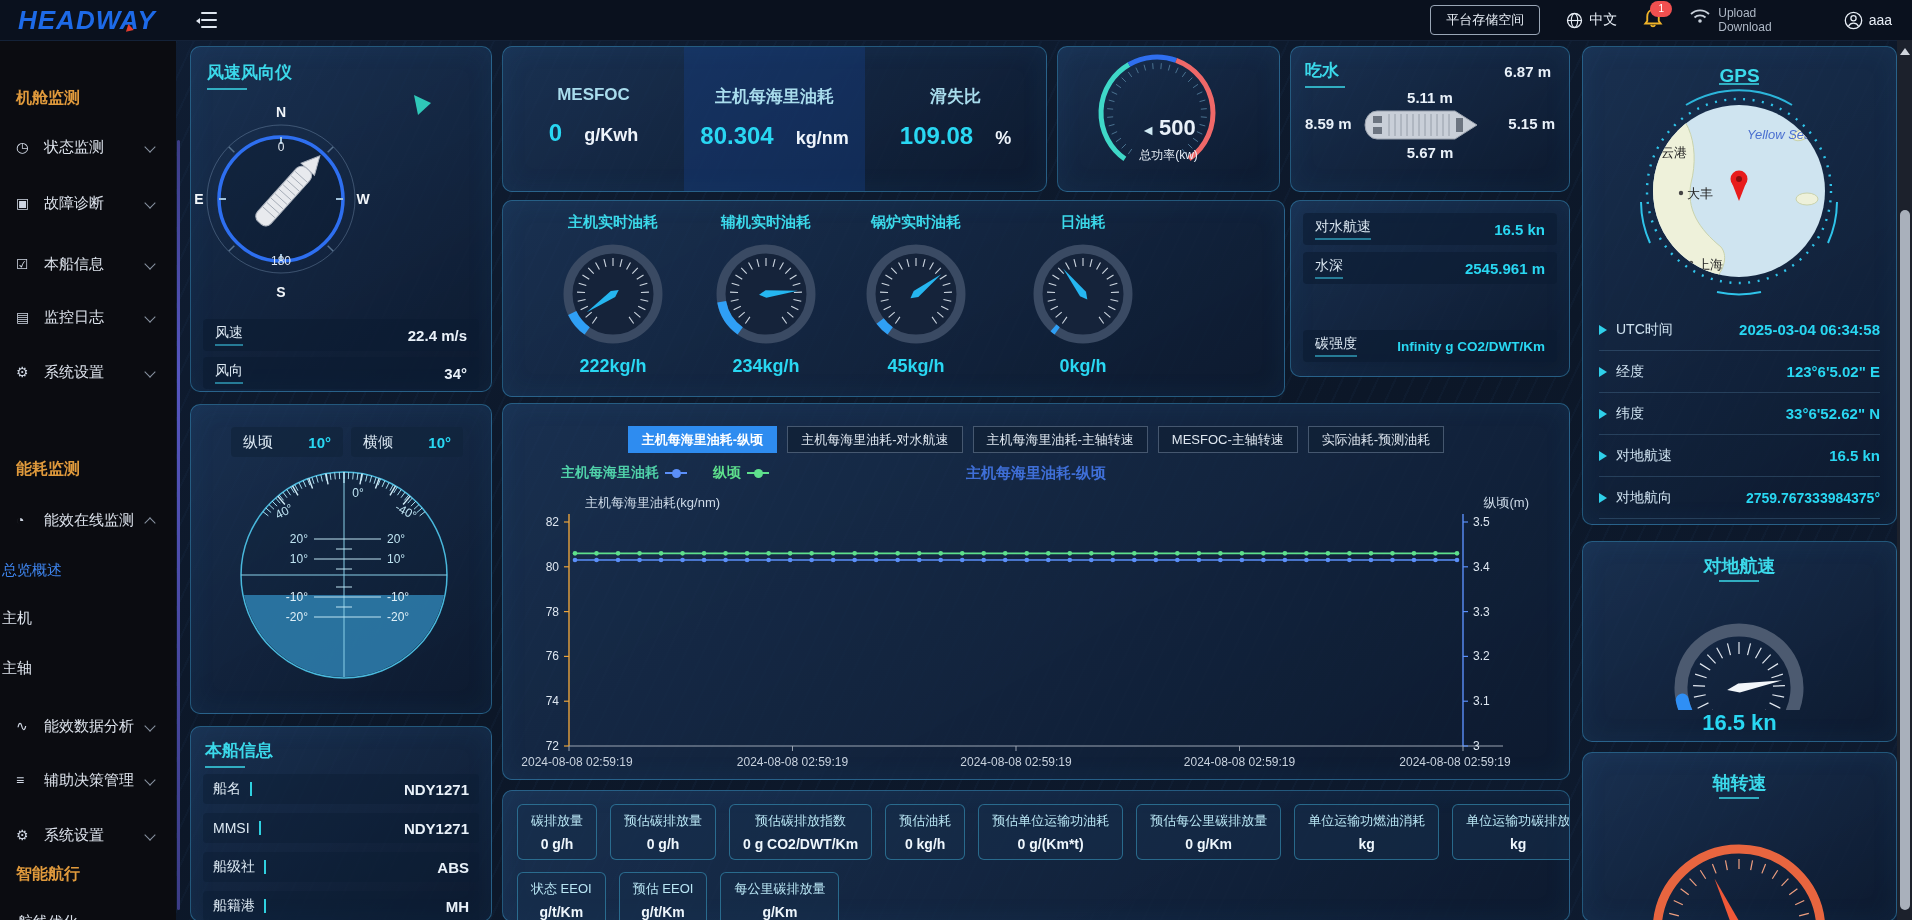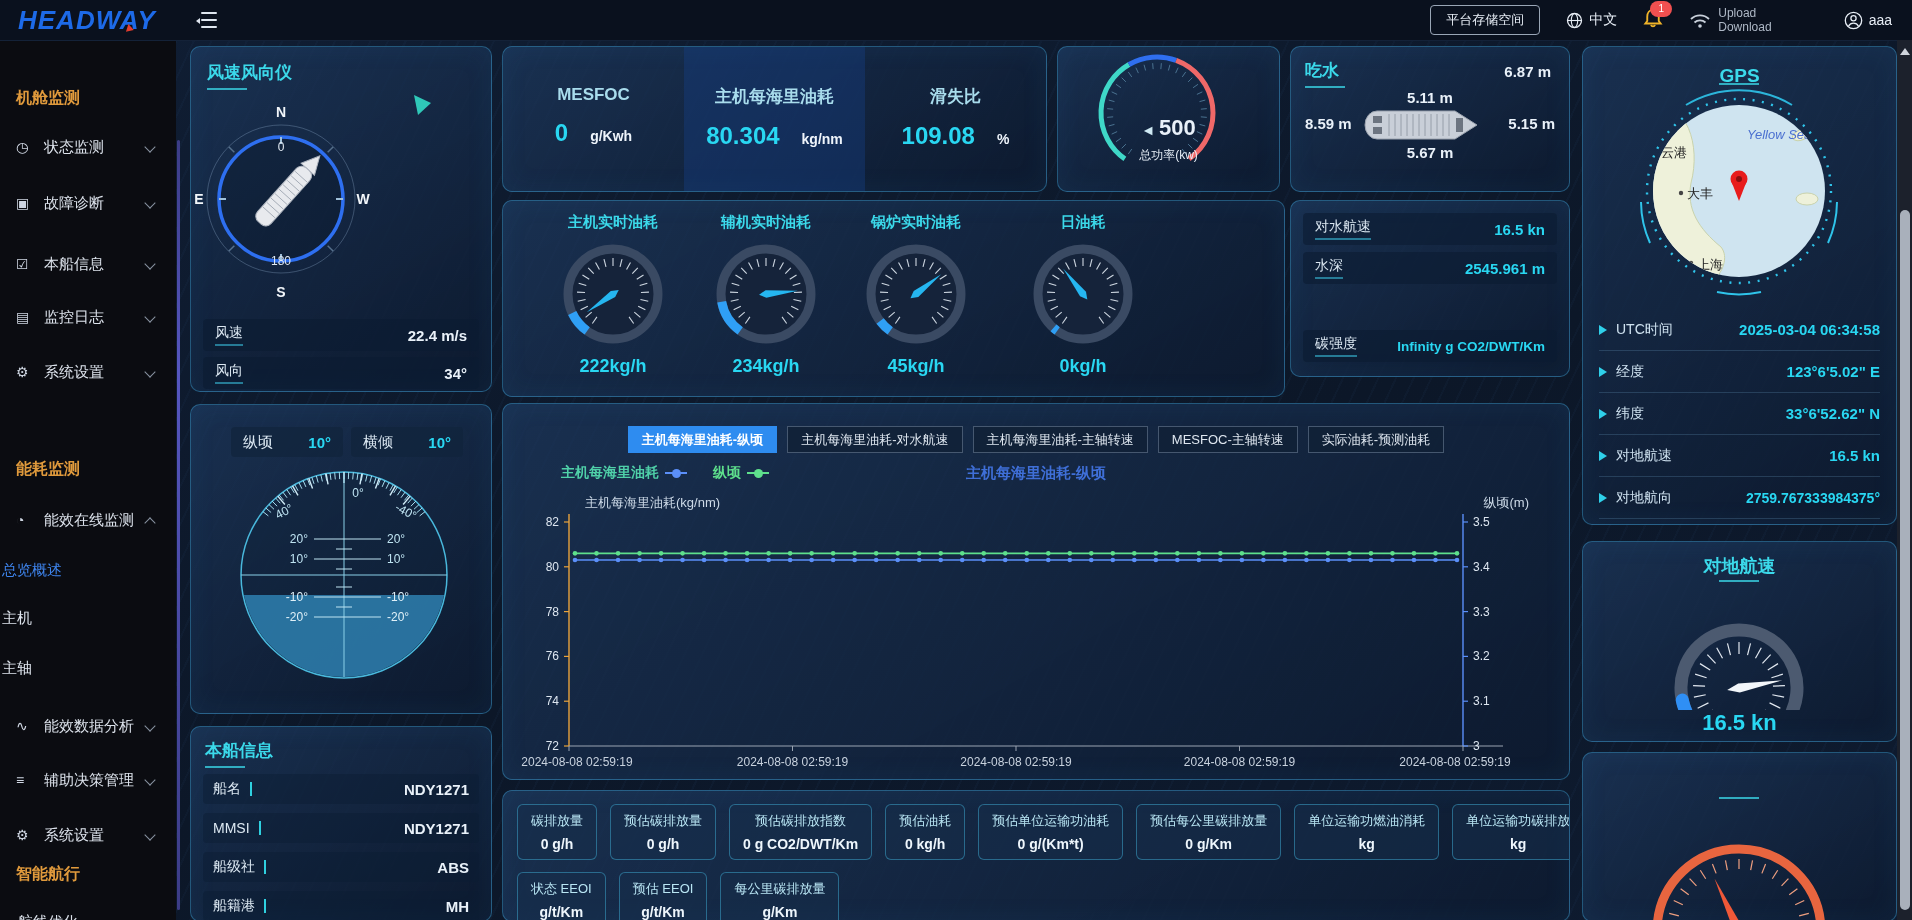--- a/index.html
+++ b/index.html
@@ -18,21 +18,21 @@
   .hamb{margin-left:42px;width:22px;height:16px;position:relative;cursor:pointer;}
   .hamb span{position:absolute;left:3px;width:16px;height:2px;background:#dfe6ef;border-radius:1px;}
   .hamb i{position:absolute;left:-2px;top:6px;width:0;height:0;border-right:4px solid #dfe6ef;
     border-top:3px solid transparent;border-bottom:3px solid transparent;}
   .tb-right{margin-left:auto;display:flex;align-items:center;gap:26px;margin-right:20px;color:#e7edf5;}
   .storage-btn{border:1px solid #9aa6b6;border-radius:4px;padding:5px 15px;font-size:13px;cursor:pointer;}
   .lang{display:flex;align-items:center;gap:6px;font-size:14px;cursor:pointer;}
   .bell-wrap{position:relative;cursor:pointer;}
   .badge{position:absolute;top:-7px;right:-9px;min-width:16px;height:16px;border-radius:8px;background:#f05050;
     color:#fff;font-size:10px;line-height:16px;text-align:center;padding:0 3px;}
-  .updown{display:flex;align-items:center;gap:7px;margin-right:46px;color:#aeb8c6;font-size:12px;line-height:14px;cursor:pointer;}
+  .updown{display:flex;gap:7px;margin-right:46px;color:#aeb8c6;font-size:12px;line-height:14px;cursor:pointer;}
   .user{display:flex;align-items:center;gap:6px;font-size:14px;cursor:pointer;}
   
   .sidebar{position:absolute;left:0;top:40px;width:176px;height:880px;background:#0b0c11;z-index:20;}
   .sb-line{position:absolute;left:177px;top:140px;width:3px;height:770px;z-index:21;
     background:linear-gradient(#3c3c86,#5656c0 30%,#3c3c86);border-radius:2px;}
   .sb-sec{position:absolute;left:16px;font-size:16px;font-weight:bold;color:#e09a3c;}
   .sb-item{position:absolute;left:2px;width:176px;height:30px;line-height:30px;color:#dde3ec;font-size:15px;cursor:pointer;}
   .sb-item .ic{display:inline-block;width:20px;margin-left:14px;margin-right:8px;font-size:14px;color:#cfd6e2;font-style:normal;}
   .sb-item.child{width:130px;}
   .sb-item.active{color:#3f86f0;}
@@ -51,21 +51,21 @@
   .drow{position:absolute;left:12px;right:12px;height:32px;background:rgba(12,28,50,.62);border-radius:4px;
     display:flex;align-items:center;padding:0 12px;box-sizing:border-box;}
   .drow .lb{color:#dce8f2;font-size:14px;border-bottom:2px solid rgba(60,200,230,.55);padding-bottom:2px;}
   .drow .vl{margin-left:auto;font-size:15px;}
   
   .mcol{position:absolute;top:0;height:100%;width:181px;text-align:center;}
   .mcol.hl{background:rgba(21,62,130,.42);}
   .mcol .lb{margin-top:38px;color:#a8dcec;font-size:17px;font-weight:bold;}
   .mcol .vv{margin-top:14px;font-size:24px;}
   .mcol .vv b{color:#29d7f2;}
-  .mcol .vv span{font-size:14px;color:#eef4fb;font-weight:bold;margin-left:22px;}
+  .mcol .vv span{font-size:18px;color:#eef4fb;font-weight:bold;margin-left:22px;}
   
   .fuel-col{position:absolute;top:12px;width:150px;text-align:center;}
   .fuel-col .t{color:#3bd9ea;font-weight:bold;font-size:15px;}
   .fuel-col .v{font-size:18px;margin-top:2px;}
   
   .crow{position:absolute;left:14px;display:flex;gap:13px;}
   .cbox{border:1px solid rgba(62,172,212,.5);border-radius:6px;background:rgba(22,46,74,.55);
     padding:7px 13px;text-align:center;white-space:nowrap;}
   .cbox .cl{color:#b9e6f4;font-size:13px;}
   .cbox .cv{color:#eef6fc;font-weight:bold;font-size:14px;margin-top:6px;}
@@ -864,20 +864,21 @@
       <line x1="181.85380283040104" y1="126.08123364322624" x2="190.97867441760144" y2="133.87461022318845" stroke="#e2e8f0" stroke-width="1.2"></line>
       <line x1="175.50159883593557" y1="131.8511695058257" x2="182.38451607214813" y2="141.68099403729363" stroke="#e2e8f0" stroke-width="1.2"></line>
       <g transform="translate(156,104) rotate(-10)">
         <polygon points="-12,0 0,-4.5 44,0 0,4.5" fill="#f2f6fa"></polygon>
       </g>
     </svg>
   <div class="val" style="position:absolute;left:0;top:168px;width:313px;text-align:center;font-size:22px">16.5 kn</div>
 </div>
 
 <div class="panel" style="left:1582px;top:752px;width:313px;height:168px;overflow:hidden">
+  <div style="position:absolute;left:0;top:18px;width:313px;text-align:center;color:#3bd9ea;font-weight:bold;font-size:18px">轴转速</div>
   <div style="position:absolute;left:136px;top:44px;width:40px;height:2px;background:rgba(59,217,234,.75)"></div>
   <svg id="g-shaft" width="313" height="122" viewBox="0 0 313 122" style="position:absolute;left:0;top:46px">
       <path d="M93.18435566424381,184.70858399429622 A82,82 0 1 1 218.8156443357562,184.70858399429622" stroke="#e8653f" stroke-width="9" fill="none" stroke-linecap="round"></path>
       <line x1="108.50524452662336" y1="171.85283180056544" x2="100.84480009543358" y2="178.28070789743083" stroke="#f0a080" stroke-width="1.2"></line>
       <line x1="101.86124320412387" y1="162.215807329889" x2="93.1291856564019" y2="167.08932464116145" stroke="#f0a080" stroke-width="1.2"></line>
       <line x1="97.1469560984719" y1="151.50177488140005" x2="87.65452966274157" y2="154.6472224429162" stroke="#f0a080" stroke-width="1.2"></line>
       <line x1="94.53041859482374" y1="140.09262391764318" x2="84.61596998108564" y2="141.3978858398437" stroke="#f0a080" stroke-width="1.2"></line>
       <line x1="94.10489418718137" y1="128.39502060755046" x2="84.12181260446869" y2="127.81357231844572" stroke="#f0a080" stroke-width="1.2"></line>
       <line x1="95.8855502075568" y1="116.82591267483193" x2="86.18967120877565" y2="114.3784792352887" stroke="#f0a080" stroke-width="1.2"></line>
       <line x1="99.8089172037277" y1="105.79766777207664" x2="90.7458393333612" y2="101.57148515466963" stroke="#f0a080" stroke-width="1.2"></line>

